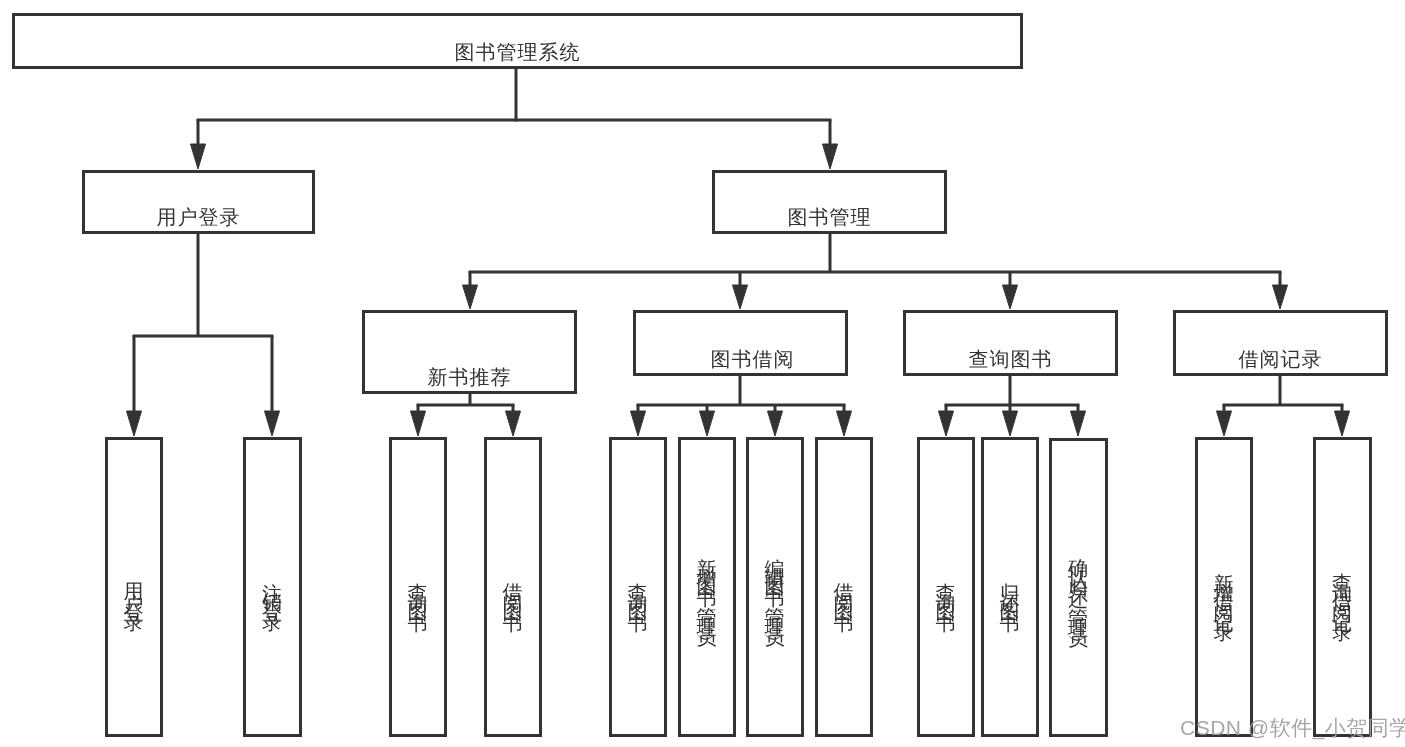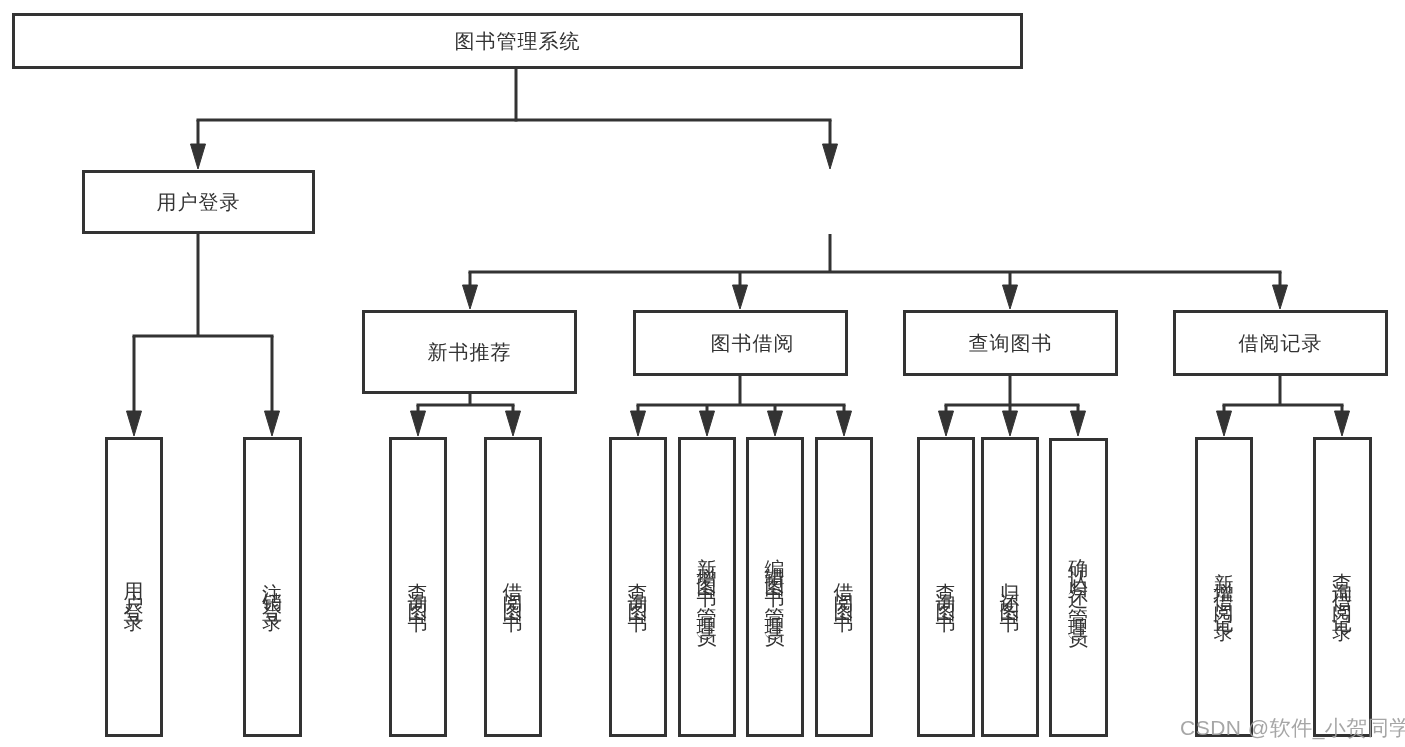--- a/index.html
+++ b/index.html
@@ -29,20 +29,21 @@
     color: #333333;
     display: flex;
     align-items: center;
     justify-content: center;
     text-align: center;
   }
   .h {
     font-size: 20px;
     letter-spacing: 1px;
     white-space: nowrap;
+    align-items: flex-end;
   }
   .v span {
     writing-mode: vertical-rl;
     text-orientation: mixed;
     font-size: 20px;
     letter-spacing: 10px;
     line-height: 1;
     white-space: nowrap;
   }
   .watermark {
@@ -123,20 +124,23 @@
     <polygon points="1342,436 1334.5,411 1349.5,411" stroke-width="1"></polygon>
   </svg>
 
   <div class="box h" style="left:12px; top:13px; width:1011px; height:56px;">
     <span>图书管理系统</span>
   </div>
 
   <div class="box h" style="left:82px; top:170px; width:233px; height:64px;">
     <span>用户登录</span>
   </div>
+  <div class="box h" style="left:712px; top:170px; width:235px; height:64px;">
+    <span>图书管理</span>
+  </div>
 
   <div class="box h" style="left:362px; top:310px; width:215px; height:84px;">
     <span>新书推荐</span>
   </div>
   <div class="box h" style="left:633px; top:310px; width:215px; height:66px;padding-left:24px;">
     <span>图书借阅</span>
   </div>
   <div class="box h" style="left:903px; top:310px; width:215px; height:66px;">
     <span>查询图书</span>
   </div>

